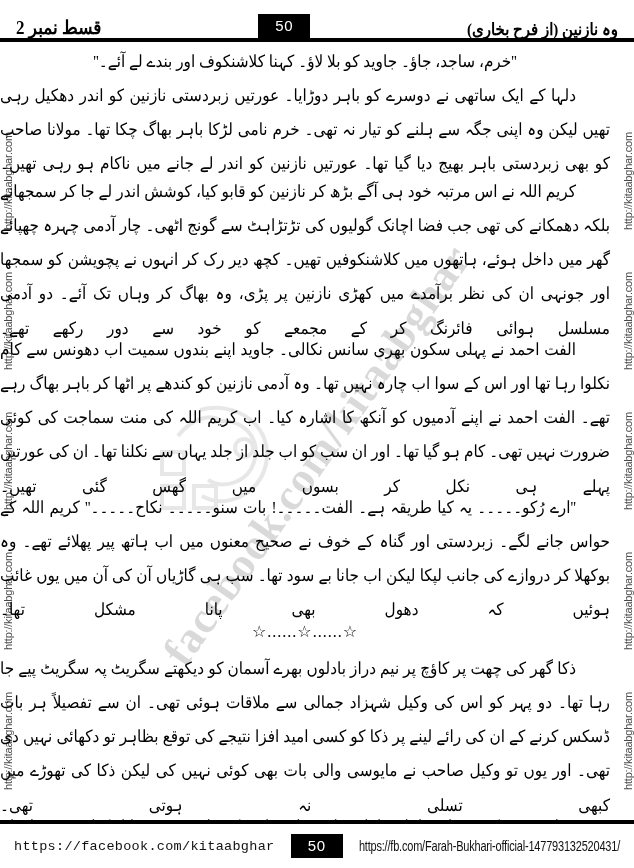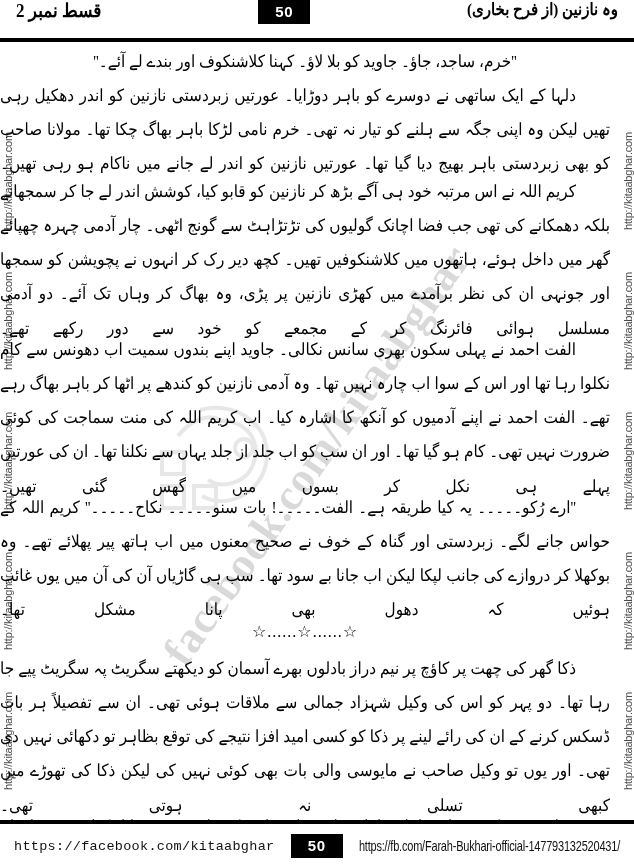--- a/index.html
+++ b/index.html
@@ -23,21 +23,21 @@
     overflow: hidden;
   }
 
   
   .page-header {
     position: absolute;
     top: 0; left: 0;
     width: 634px;
     height: 38px;
     display: flex;
-    align-items: flex-start;
+    align-items: flex-end;
     justify-content: space-between;
     padding: 0 16px;
     box-sizing: border-box;
     z-index: 30;
     background: #fff;
   }
   .hdr-left {
     font-family: "Liberation Serif", "DejaVu Serif", serif;
     font-size: 17px;
     font-weight: bold;
@@ -52,21 +52,21 @@
     font-weight: bold;
     color: #000;
     direction: rtl;
     letter-spacing: -0.5px;
     transform: scaleY(1.12);
   }
   .page-badge {
     background: #000000;
     color: #ffffff;
     font-family: "Liberation Sans", sans-serif;
-    font-weight: bold;
+    font-weight: normal;
     font-size: 15px;
     line-height: 1;
     padding: 4px 17px 5px 17px;
     letter-spacing: 0.5px;
   }
   .rule-top {
     position: absolute;
     top: 38px; left: 0;
     width: 634px;
     height: 4px;

